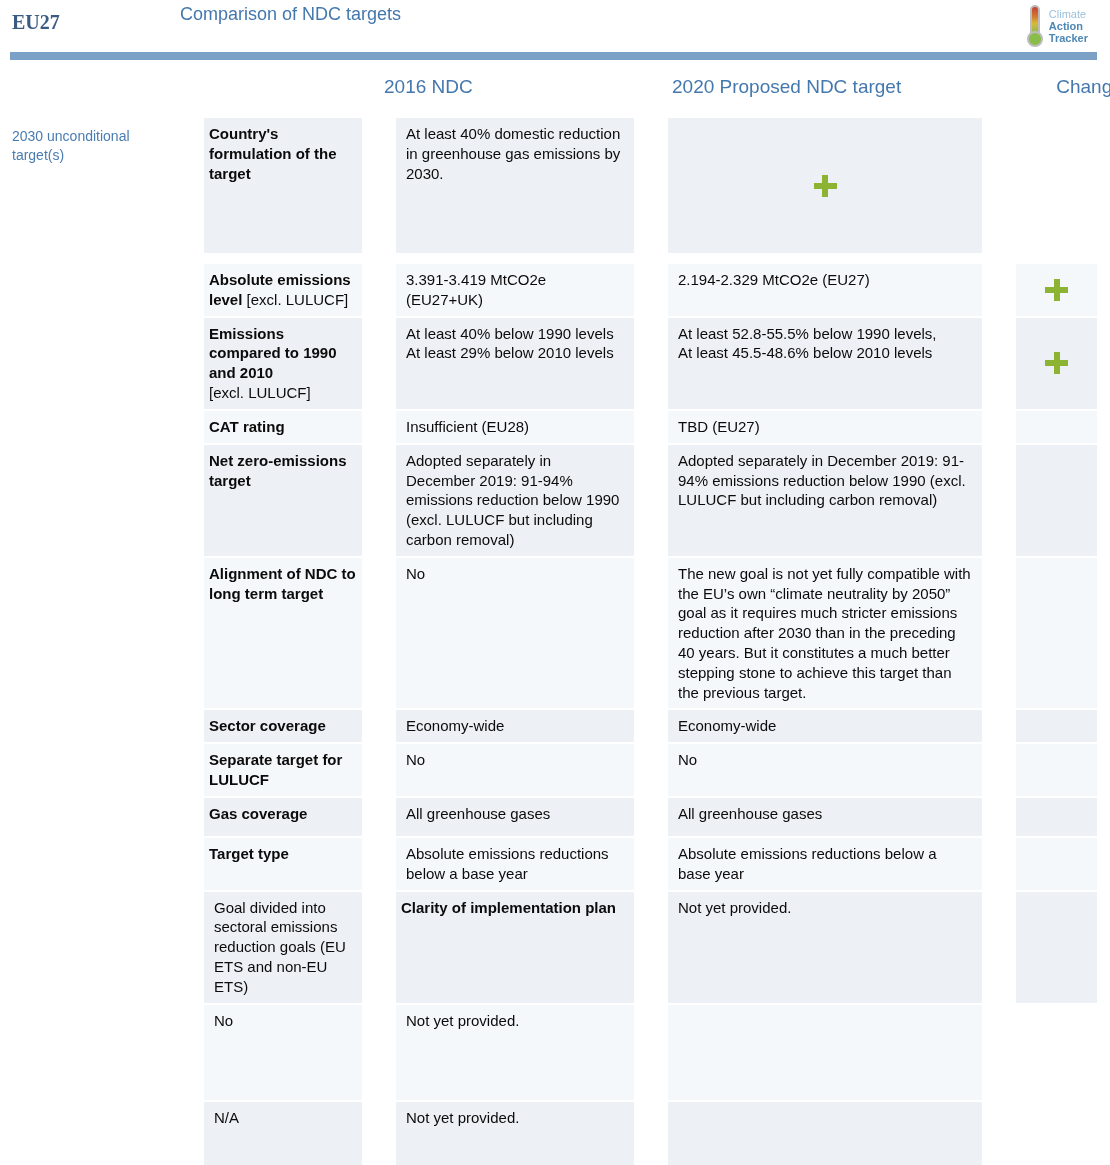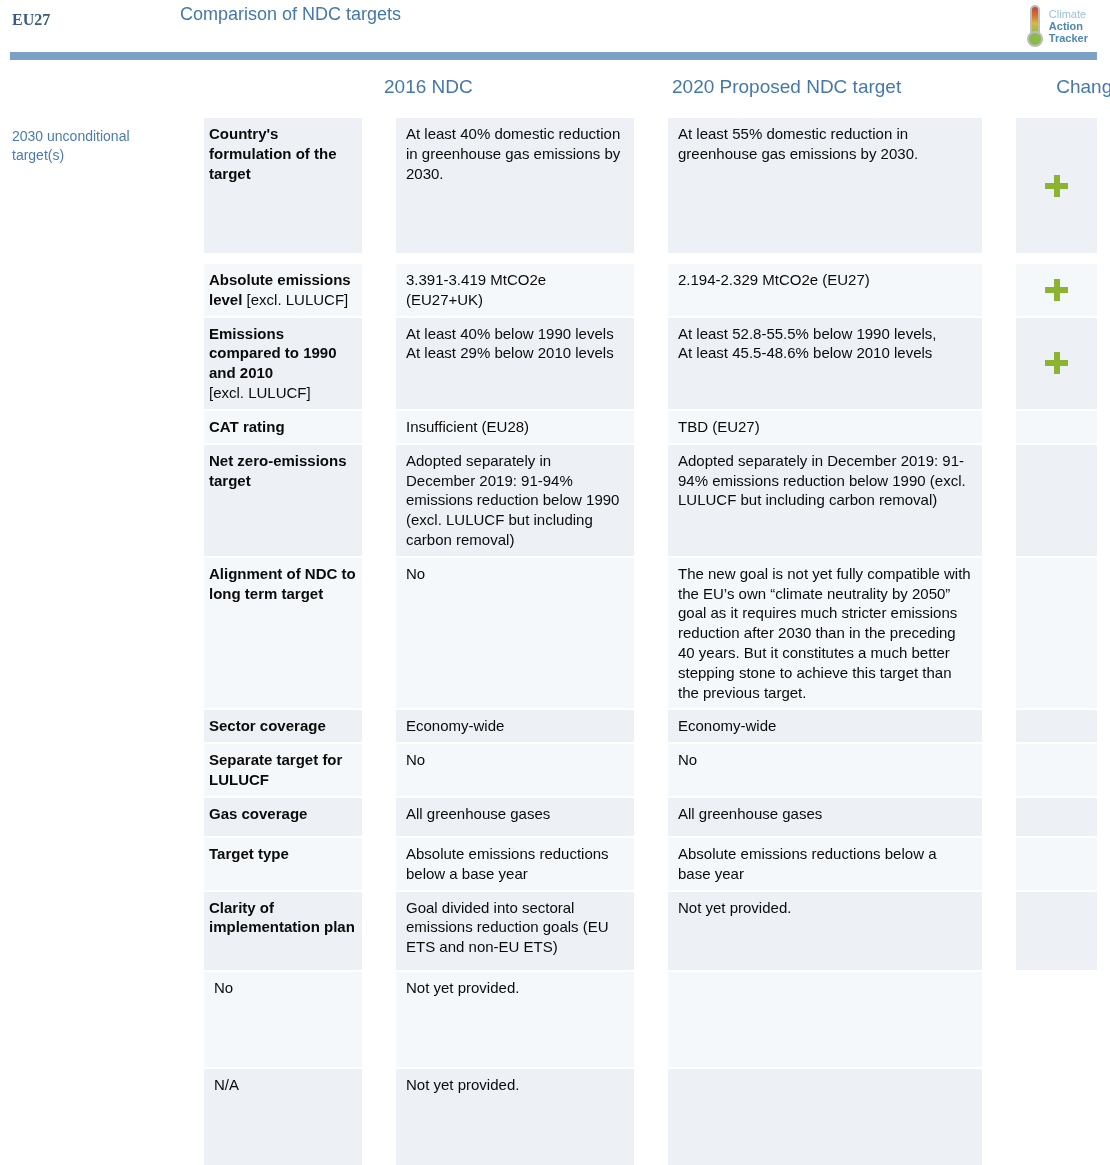--- a/index.html
+++ b/index.html
@@ -8,21 +8,21 @@
     font-family:"Liberation Sans","DejaVu Sans",sans-serif;
     color:#0b0b0b;
   }
   .page{position:relative;width:1110px;height:1165px;}
 
   
   .header{position:relative;height:52px;}
   .country{
     position:absolute;left:12px;top:11px;
     font-family:"Liberation Serif","DejaVu Serif",serif;
-    font-weight:700;font-size:16px;color:var(--navy);
+    font-weight:700;font-size:20px;color:var(--navy);
   }
   .title{
     position:absolute;left:180px;top:4px;
     font-size:18px;color:var(--blue);
   }
   .logo{position:absolute;right:22px;top:4px;display:flex;align-items:center;}
   .thermo{position:relative;width:18px;height:44px;margin-right:5px;}
   .tube{
     position:absolute;left:4px;top:1px;width:10px;height:31px;
     border:2px solid #bcbcbc;border-radius:6px 6px 2px 2px;box-sizing:border-box;
@@ -108,21 +108,20 @@
     <div class="h h-change">Change</div>
   </div>
 
   <div class="side-label">2030 unconditional target(s)</div>
 
   <div class="table">
     <div id="table-body">
         <div class="row shade-a first-row" style="min-height: 135px;">
           <div class="cell label-cell"><span class="lbl-b">Country's formulation of the target</span><span class="lbl-sfx"></span></div>
           <div class="cell value-cell">At least 40% domestic reduction in greenhouse gas emissions by 2030.</div>
-          <div class="cell value-cell">At least 55% domestic reduction in greenhouse gas emissions by 2030.</div>
           <div class="cell change-cell">
             <span class="plus-icon"></span>
           </div>
         </div>
         <div class="row shade-b" style="min-height: 50px;">
           <div class="cell label-cell"><span class="lbl-b">Absolute emissions level</span><span class="lbl-sfx"> [excl. LULUCF]</span></div>
           <div class="cell value-cell">3.391-3.419 MtCO2e (EU27+UK)</div>
           <div class="cell value-cell">2.194-2.329 MtCO2e (EU27)</div>
           <div class="cell change-cell">
             <span class="plus-icon"></span>
@@ -175,22 +174,22 @@
           <div class="cell value-cell">All greenhouse gases</div>
           <div class="cell change-cell"></div>
         </div>
         <div class="row shade-b" style="min-height: 51px;">
           <div class="cell label-cell"><span class="lbl-b">Target type</span><span class="lbl-sfx"></span></div>
           <div class="cell value-cell">Absolute emissions reductions below a base year</div>
           <div class="cell value-cell">Absolute emissions reductions below a base year</div>
           <div class="cell change-cell"></div>
         </div>
         <div class="row shade-a" style="min-height: 78px;">
+          <div class="cell value-cell">Goal divided into sectoral emissions reduction goals (EU ETS and non-EU ETS)</div>
           <div class="cell label-cell"><span class="lbl-b">Clarity of implementation plan</span><span class="lbl-sfx"></span></div>
-          <div class="cell value-cell">Goal divided into sectoral emissions reduction goals (EU ETS and non-EU ETS)</div>
           <div class="cell value-cell">Not yet provided.</div>
           <div class="cell change-cell"></div>
         </div>
         <div class="row shade-b" style="min-height: 95px;">
           <div class="cell value-cell">No</div>
           <div class="cell value-cell">Not yet provided.</div>
           <div class="cell change-cell"></div>
         </div>
         <div class="row shade-a" style="min-height: 130px;">
           <div class="cell value-cell">N/A</div>

